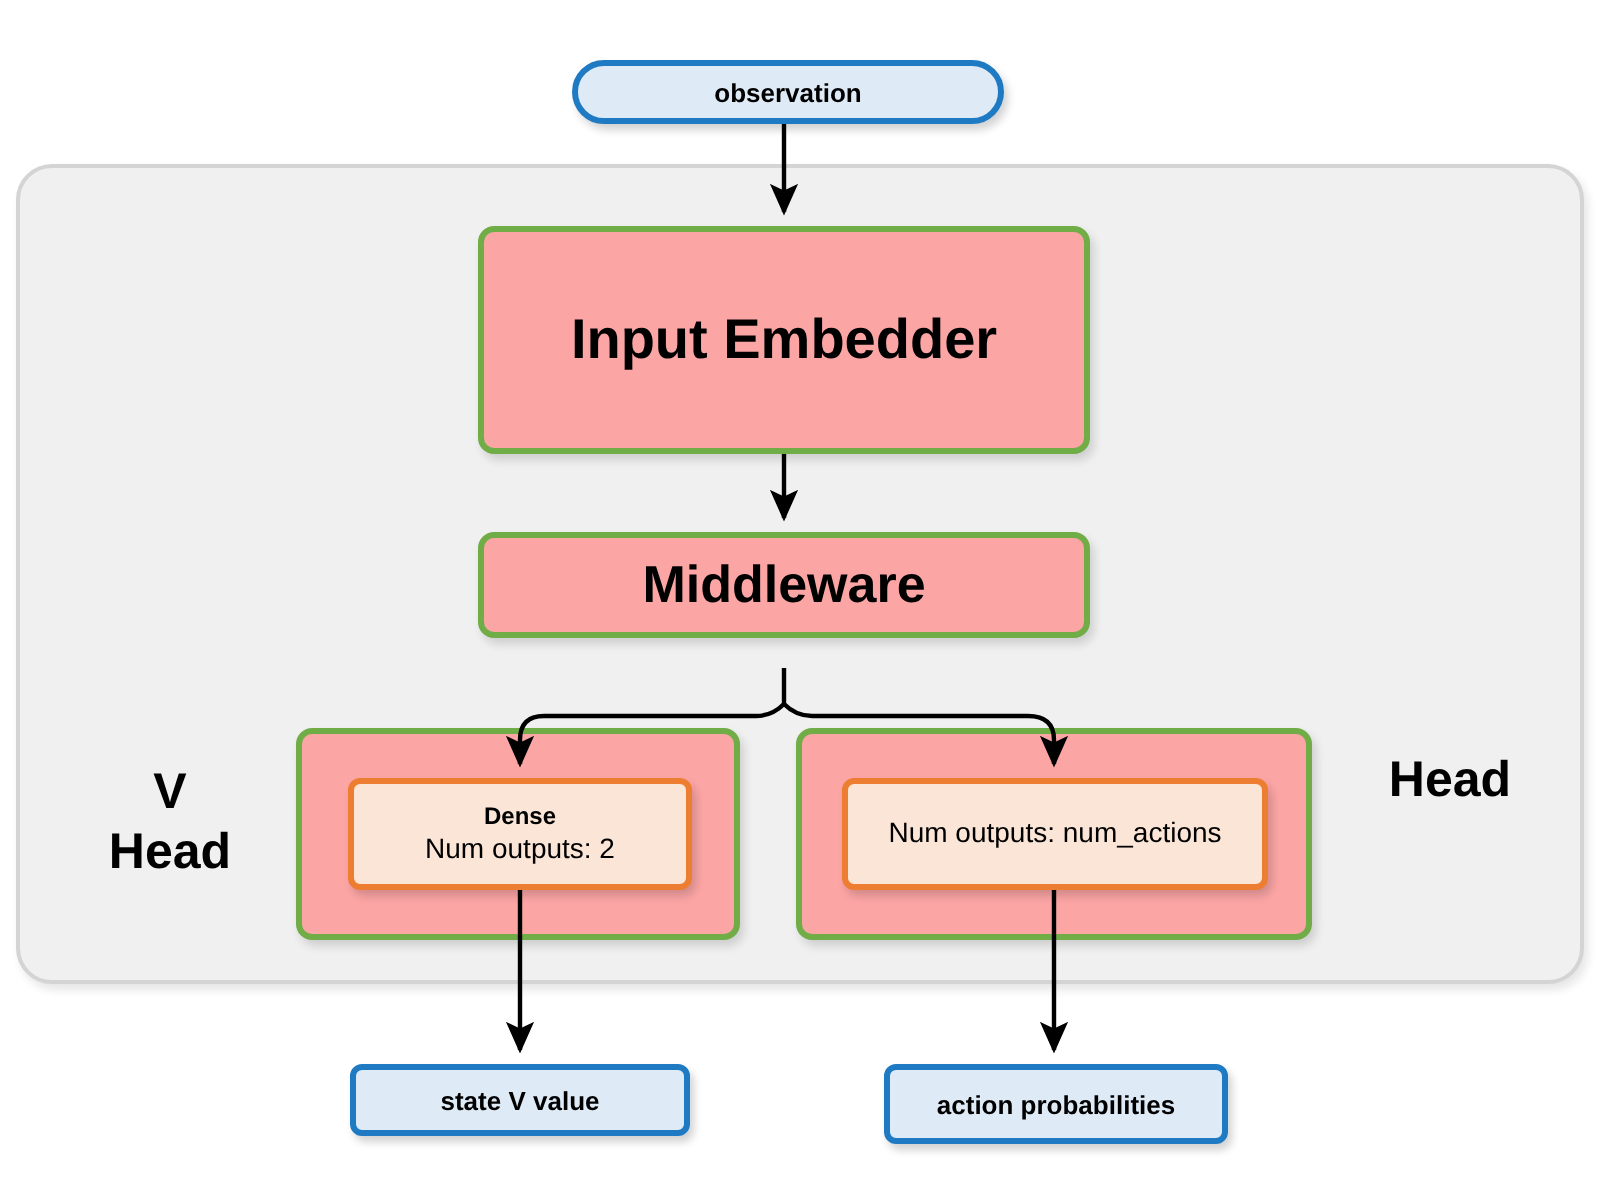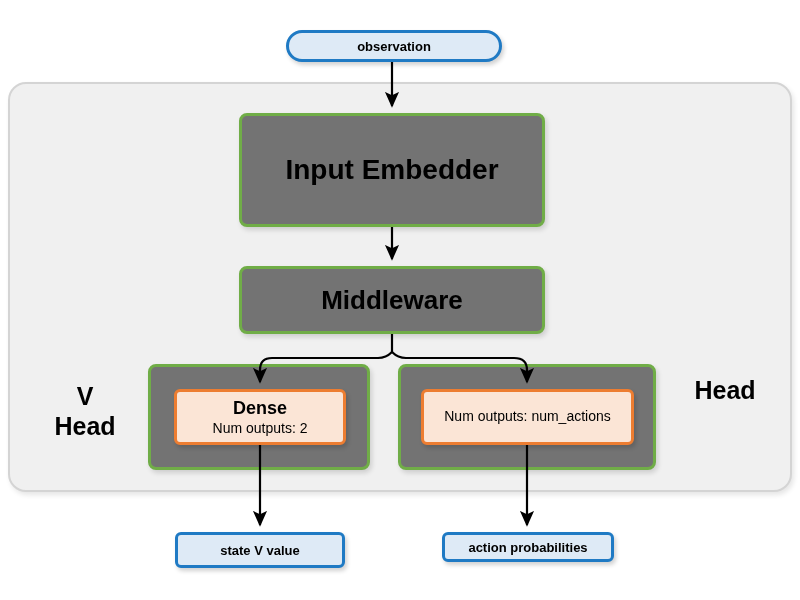--- a/index.html
+++ b/index.html
@@ -45,51 +45,51 @@
   .io-box {
     background: #deeaf6;
     border: 3px solid #1f7ac4;
     border-radius: 6px;
     font-size: 13px;
     font-weight: bold;
     box-shadow: 2px 3px 4px rgba(0,0,0,0.18);
   }
   #observation-box { left: 286px; top: 30px;  width: 216px; height: 32px; border-radius: 16px; }
   #state-v-value-box { left: 175px; top: 532px; width: 170px; height: 36px; }
-  #action-probabilities-box { left: 442px; top: 532px; width: 172px; height: 30px; }
+  #action-probabilities-box { left: 442px; top: 532px; width: 172px; height: 40px; }
   
   .green-box {
-    background: #737373;
+    background: #fca5a5;
     border: 3px solid #70ad47;
     border-radius: 8px;
     box-shadow: 2px 3px 5px rgba(0,0,0,0.14);
   }
   #input-embedder-box {
     left: 239px; top: 113px; width: 306px; height: 114px;
     font-size: 28px; font-weight: bold;
   }
   #middleware-box {
-    left: 239px; top: 266px; width: 306px; height: 68px;
+    left: 239px; top: 266px; width: 306px; height: 53px;
     font-size: 26px; font-weight: bold;
   }
   
   #v-head-group   { left: 148px; top: 364px; width: 222px; height: 106px; }
   #policy-head-group { left: 398px; top: 364px; width: 258px; height: 106px; }
   
   .orange-box {
     background: #fbe5d6;
     border: 3px solid #ed7d31;
     border-radius: 6px;
     box-shadow: 2px 3px 4px rgba(0,0,0,0.16);
     padding: 2px 6px;
   }
   #dense-box        { left: 174px; top: 389px; width: 172px; height: 56px; }
   #dense-softmax-box{ left: 421px; top: 389px; width: 213px; height: 56px; }
   .dense-title {
-    font-size: 18px;
+    font-size: 12px;
     font-weight: bold;
     line-height: 1.25;
   }
   .dense-sub {
     font-size: 14px;
     font-weight: normal;
     line-height: 1.25;
   }
   
   .head-label {

